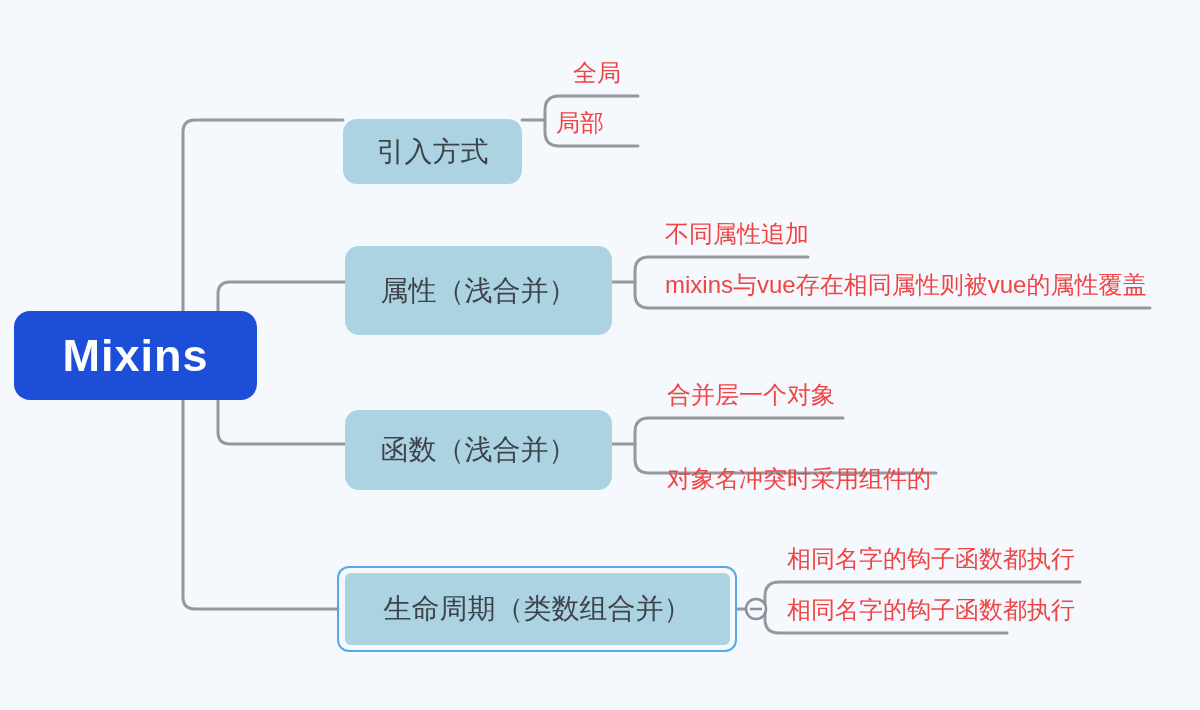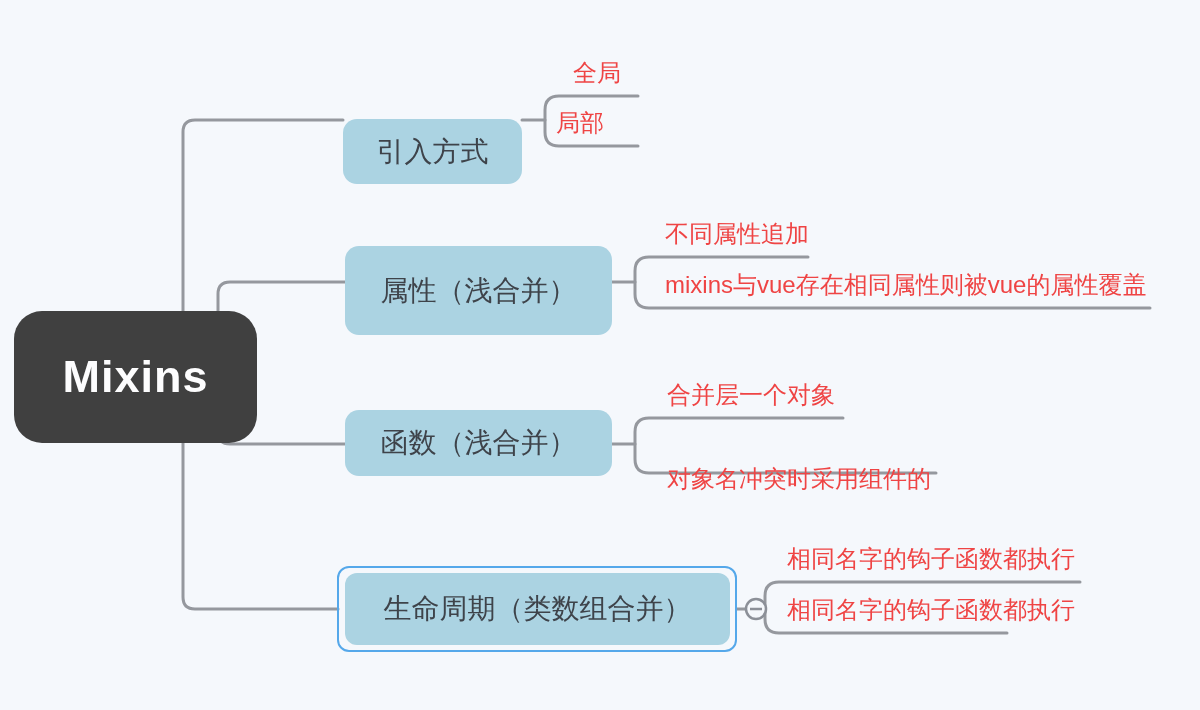--- a/index.html
+++ b/index.html
@@ -25,37 +25,37 @@
     display: flex;
     align-items: center;
     justify-content: center;
     box-sizing: border-box;
     color: #3e434a;
     white-space: nowrap;
     cursor: default;
   }
   .root-node {
     left: 14px; top: 311px;
-    width: 243px; height: 132px;
-    background: #404040;
-    border-radius: 28px;
+    width: 243px; height: 89px;
+    background: #1d4ed8;
+    border-radius: 16px;
     color: #fdfdfe;
     font-size: 45px;
     font-weight: 700;
     letter-spacing: 1px;
   }
   .branch-node {
     background: #abd3e2;
     border-radius: 14px;
     font-size: 28px;
   }
   .b1 { left: 343px; top: 87px;  width: 179px; height: 65px; margin-top: 32px; }
   .b2 { left: 345px; top: 246px; width: 267px; height: 89px; }
-  .b3 { left: 345px; top: 410px; width: 267px; height: 66px; }
-  .b4 { left: 345px; top: 573px; width: 385px; height: 72px; border-radius: 12px; }
+  .b3 { left: 345px; top: 410px; width: 267px; height: 80px; }
+  .b4 { left: 345px; top: 573px; width: 385px; height: 72px; border-radius: 6px; }
   .selection-ring {
     position: absolute;
     left: 337px; top: 566px;
     width: 396px; height: 82px;
     border: 2px solid #55a8ea;
     border-radius: 12px;
     box-sizing: content-box;
   }
   .leaf-label {
     position: absolute;

